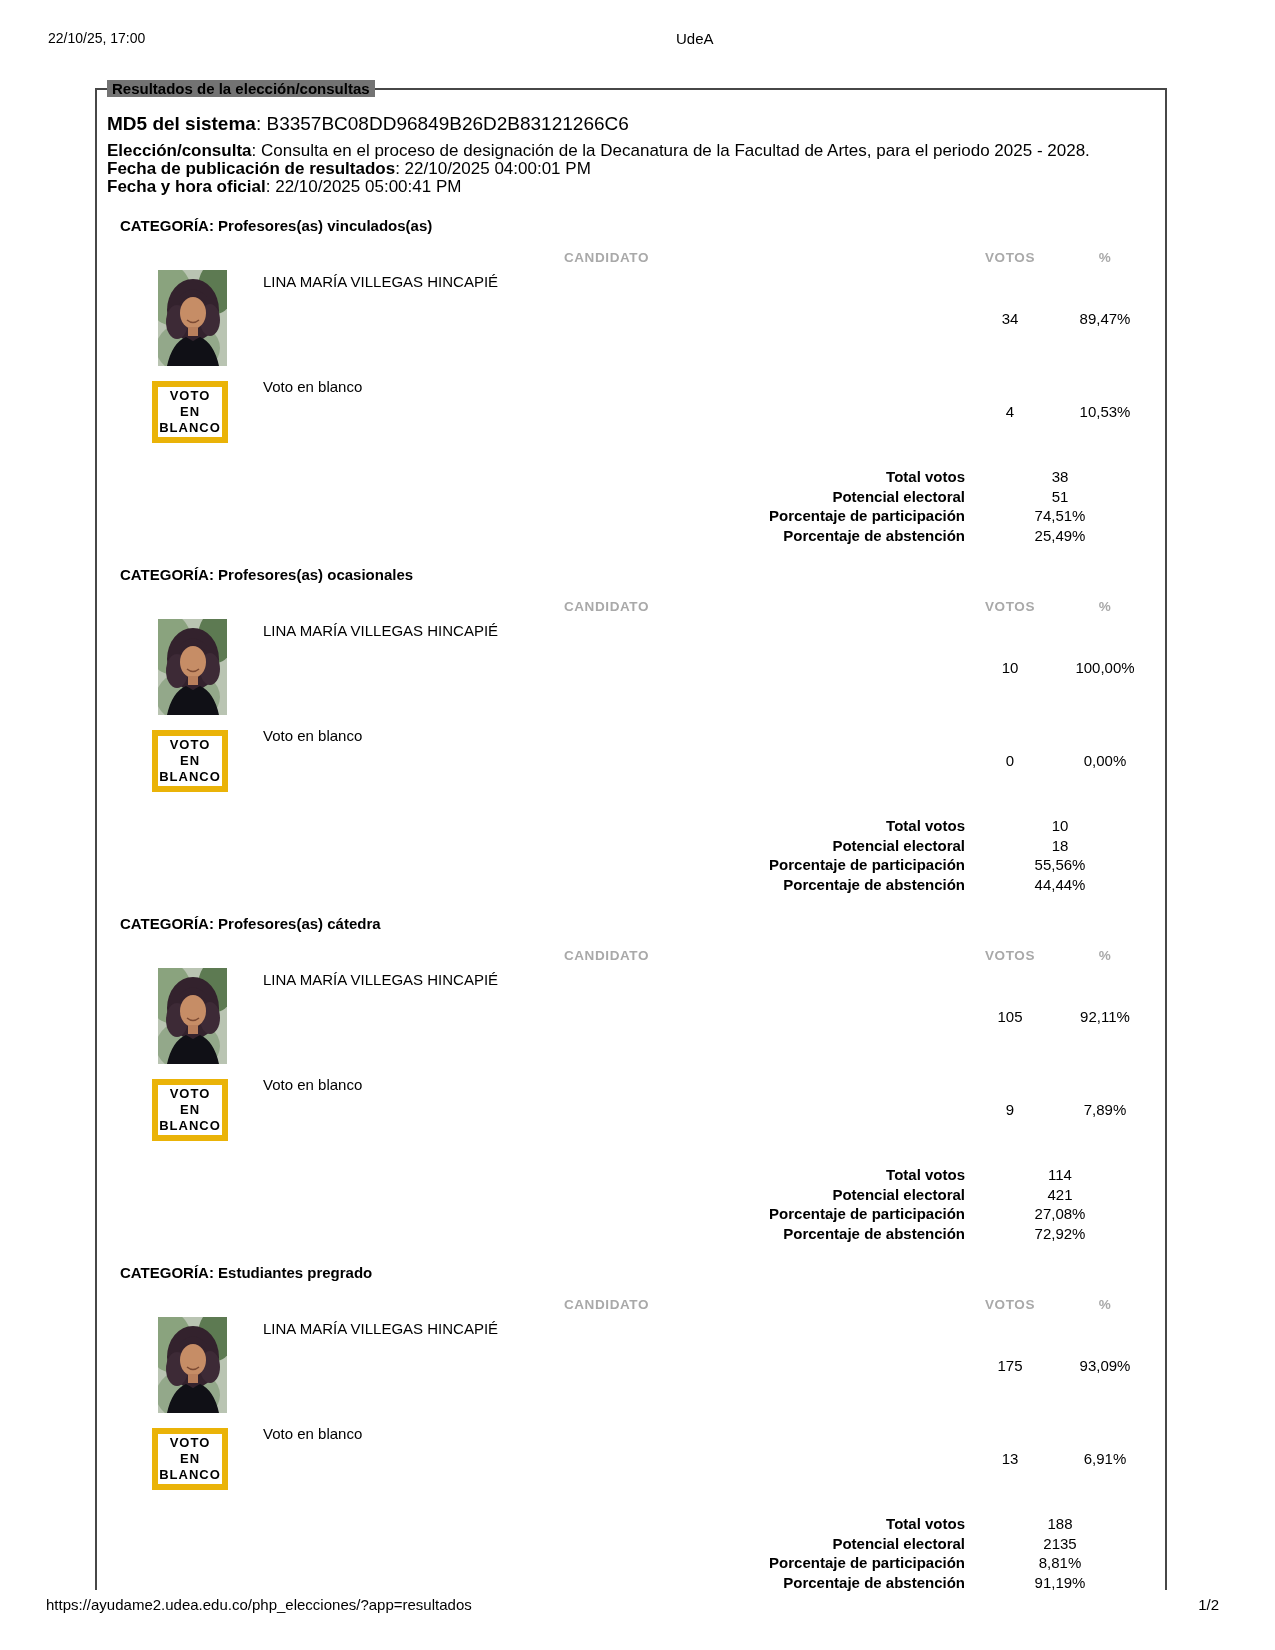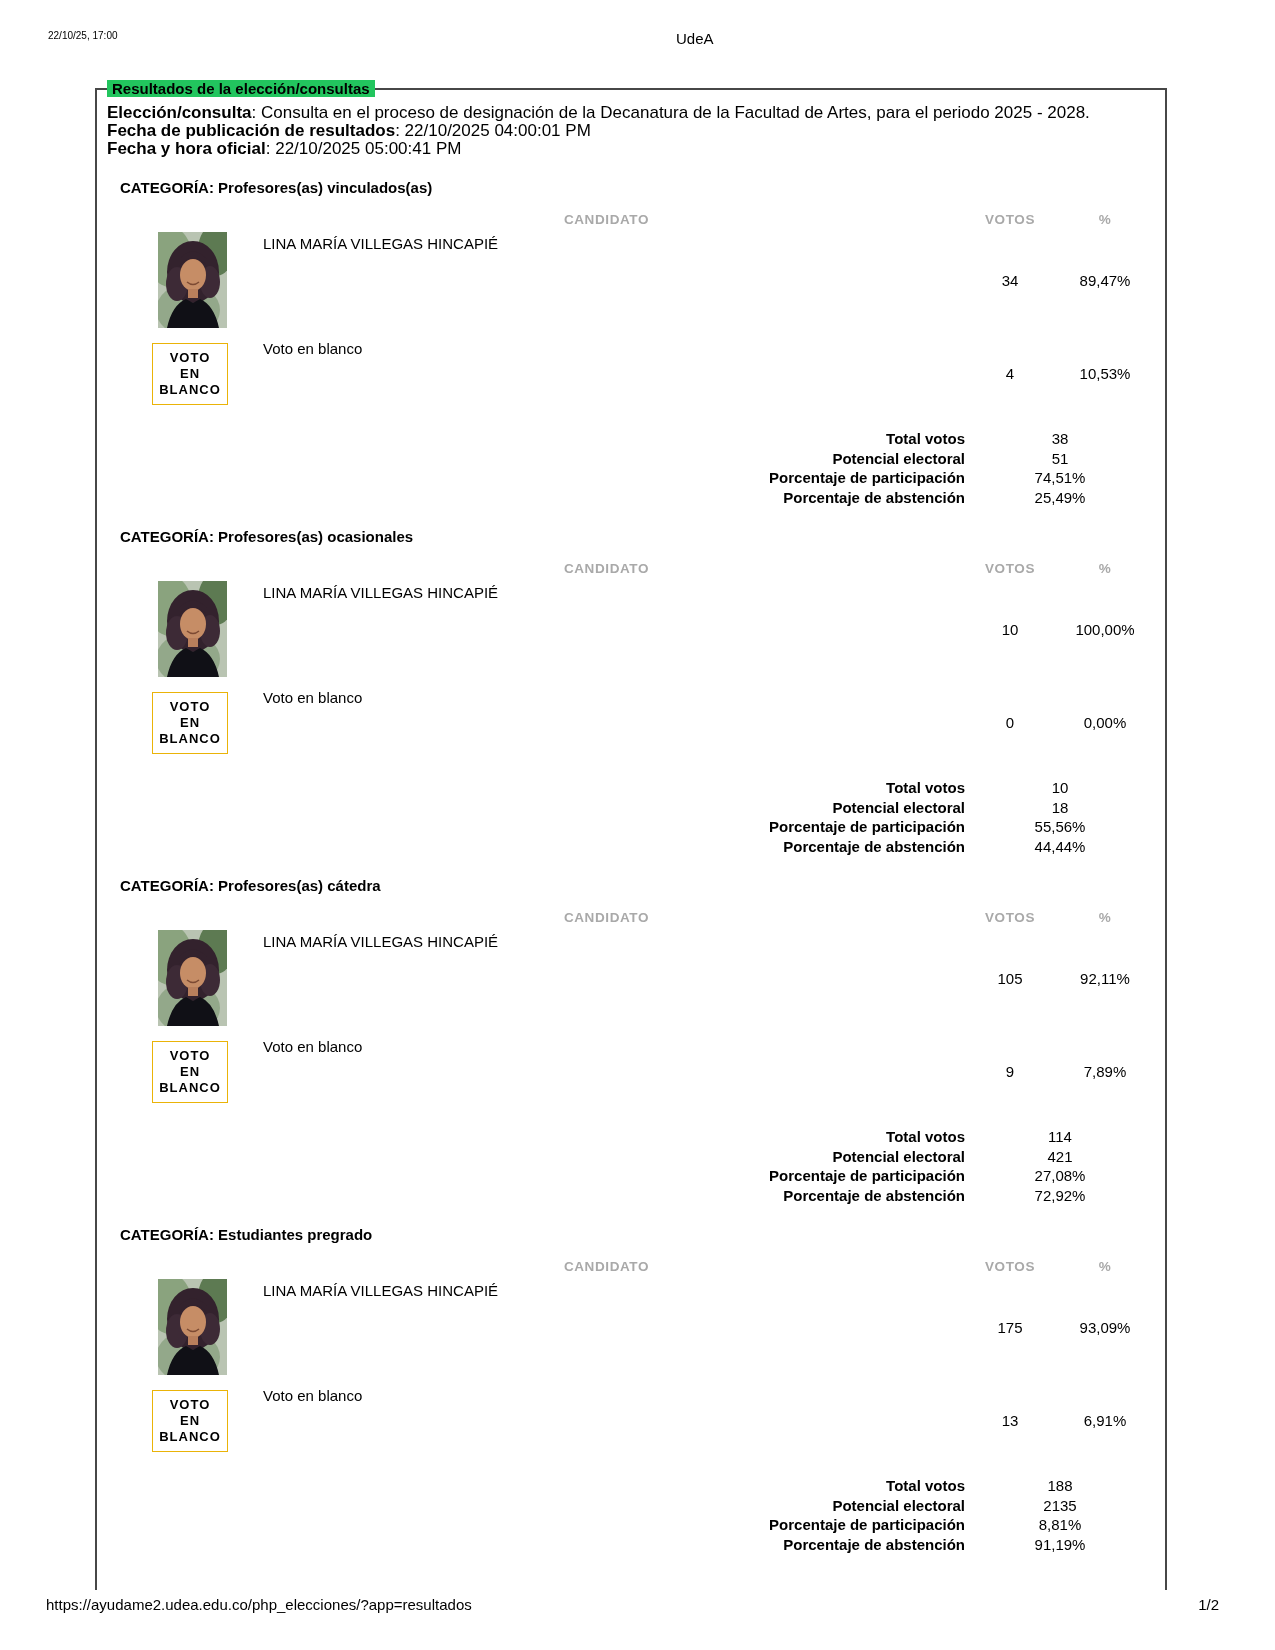--- a/index.html
+++ b/index.html
@@ -6,37 +6,37 @@
   body {
     width: 1275px; height: 1650px;
     background: #ffffff;
     font-family: "Liberation Sans", "DejaVu Sans", sans-serif;
     color: #000000;
     position: relative;
     overflow: hidden;
   }
 
   
-  .ph-date { position: absolute; left: 48px; top: 30px; font-size: 10px; }
+  .ph-date { position: absolute; left: 48px; top: 30px; font-size: 14px; }
   .ph-title { position: absolute; left: 676px; top: 30px; font-size: 15px; }
   .pf-url { position: absolute; left: 46px; top: 1596px; font-size: 15px; }
   .pf-page { position: absolute; right: 56px; top: 1596px; font-size: 15px; }
 
   
   .frame {
     position: absolute; left: 95px; top: 88px;
     width: 1072px; height: 1502px;
     box-sizing: border-box;
     border: 2px solid #474747;
     border-bottom: none;
     padding: 14px 10px 0 10px;
   }
   .legend {
     position: absolute; top: -10px; left: 10px;
-    background: #22c55e; padding: 0 5px;
+    background: #737373; padding: 0 5px;
     font-size: 15px; font-weight: bold;
     line-height: 17px;
   }
 
   .md5-line { font-size: 19px; margin: 8px 0 7px 0; line-height: 23px; }
   .md5-line b { font-weight: bold; }
   .info-line { font-size: 17px; line-height: 18px; }
   .info-line b { font-weight: bold; }
 
   .category { margin-top: 21px; }
@@ -52,40 +52,41 @@
   .cell-photo { grid-column: 2; }
   .cell-name  { grid-column: 3; font-size: 15px; padding-top: 3px; line-height: 18px; }
   .cell-votes { grid-column: 4; display: flex; align-items: center; justify-content: center; font-size: 15px; }
   .cell-pct   { grid-column: 5; }
 
   .photo-svg { display: block; }
 
   .vg-blank { margin-top: 9px; min-height: 72px; }
   .blank-box {
     width: 76px; height: 62px; margin: 6px 0 0 -6px;
-    background: #ffffff; border: 1px solid #eab308;
+    background: #ffffff; border: 6px solid #eab308;
     display: flex; flex-direction: column; align-items: center; justify-content: center;
     font-size: 13px; font-weight: bold; letter-spacing: 1px; line-height: 16px;
     box-sizing: border-box;
   }
 
   .totals { margin-top: 20px; }
   .totals-row { display: grid; grid-template-columns: 858px 190px; font-size: 15px; line-height: 19.5px; }
   .t-label { text-align: right; font-weight: bold; }
   .t-value { text-align: center; }
 </style>
 </head>
 <body>
 
 <div class="ph-date">22/10/25, 17:00</div>
 <div class="ph-title">UdeA</div>
 
 <div class="frame">
   <div class="legend">Resultados de la elección/consultas</div>
 
+  <div class="md5-line"><b>MD5 del sistema</b><span>: </span><span>B3357BC08DD96849B26D2B83121266C6</span></div>
 
   <div class="info-line"><b>Elección/consulta</b><span>: </span><span>Consulta en el proceso de designación de la Decanatura de la Facultad de Artes, para el periodo 2025 - 2028.</span></div>
 
 
   <div class="info-line"><b>Fecha de publicación de resultados</b><span>: </span><span>22/10/2025 04:00:01 PM</span></div>
 
   <div class="info-line"><b>Fecha y hora oficial</b><span>: </span><span>22/10/2025 05:00:41 PM</span></div>
 
   <section class="category">
     <h3 class="cat-title">CATEGORÍA: Profesores(as) vinculados(as)</h3>

